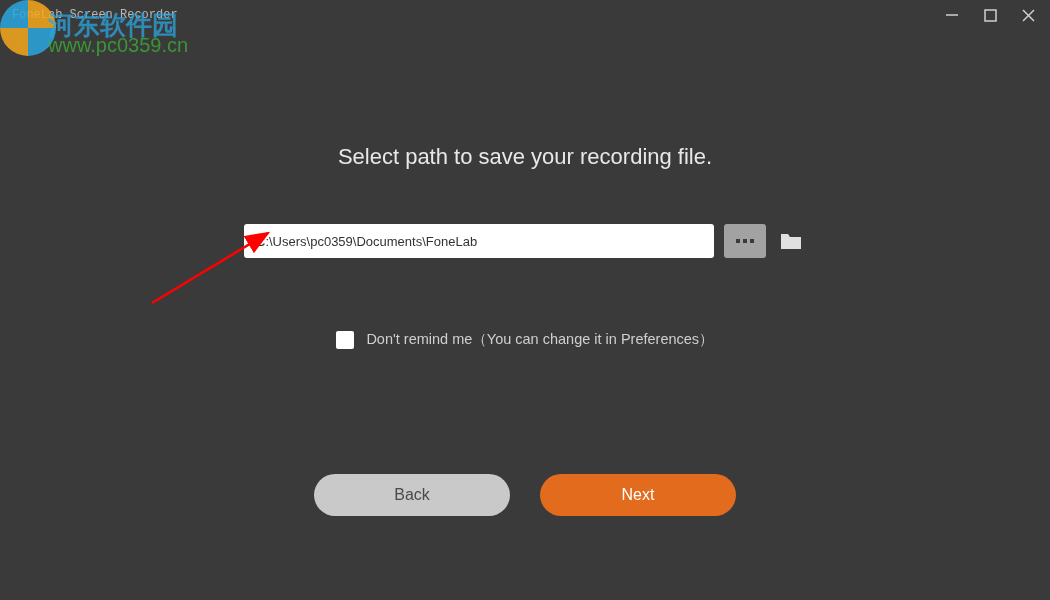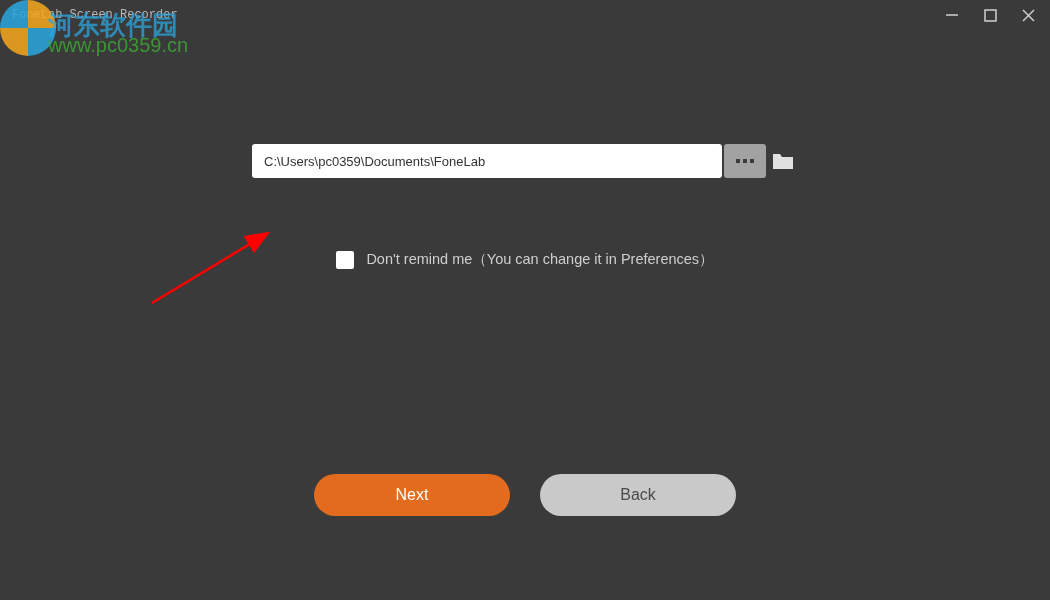--- a/index.html
+++ b/index.html
@@ -89,21 +89,21 @@
     }
     .heading {
       color: #e8e8e8;
       font-size: 22px;
       font-weight: 400;
       margin-bottom: 54px;
     }
     .path-row {
       display: flex;
       align-items: center;
-      gap: 2px;
+      gap: 10px;
       margin-bottom: 72px;
     }
     .path-input {
       width: 470px;
       height: 34px;
       background: #ffffff;
       border: none;
       border-radius: 3px;
       padding: 0 12px;
       font-size: 13px;
@@ -213,20 +213,21 @@
   </div>
 </div>
 
 <div class="watermark">
   <div class="watermark-logo"></div>
   <div class="watermark-text">河东软件园</div>
   <div class="watermark-url">www.pc0359.cn</div>
 </div>
 
 <div class="content">
+  <div class="heading">Select path to save your recording file.</div>
 
   <div class="path-row">
     <input class="path-input" type="text" value="C:\Users\pc0359\Documents\FoneLab" style="">
     <button class="browse-btn">
       <span class="dot"></span>
       <span class="dot"></span>
       <span class="dot"></span>
     </button>
     <div class="folder-btn">
       <svg class="folder-icon-svg" width="24" height="20" viewBox="0 0 24 20">
@@ -244,15 +245,15 @@
 <svg class="arrow-annotation" width="150" height="90" viewBox="0 0 150 90">
   <defs>
     <marker id="arrowhead" markerWidth="10" markerHeight="8" refX="9" refY="4" orient="auto">
       <polygon points="0 0, 10 4, 0 8" fill="#ff0000"></polygon>
     </marker>
   </defs>
   <line x1="12" y1="78" x2="128" y2="8" stroke="#ff0000" stroke-width="2.5" marker-end="url(#arrowhead)"></line>
 </svg>
 
 <div class="button-row">
+  <button class="btn btn-back">Back</button>
   <button class="btn btn-next">Next</button>
-  <button class="btn btn-back">Back</button>
 </div>
 
 </body></html>

